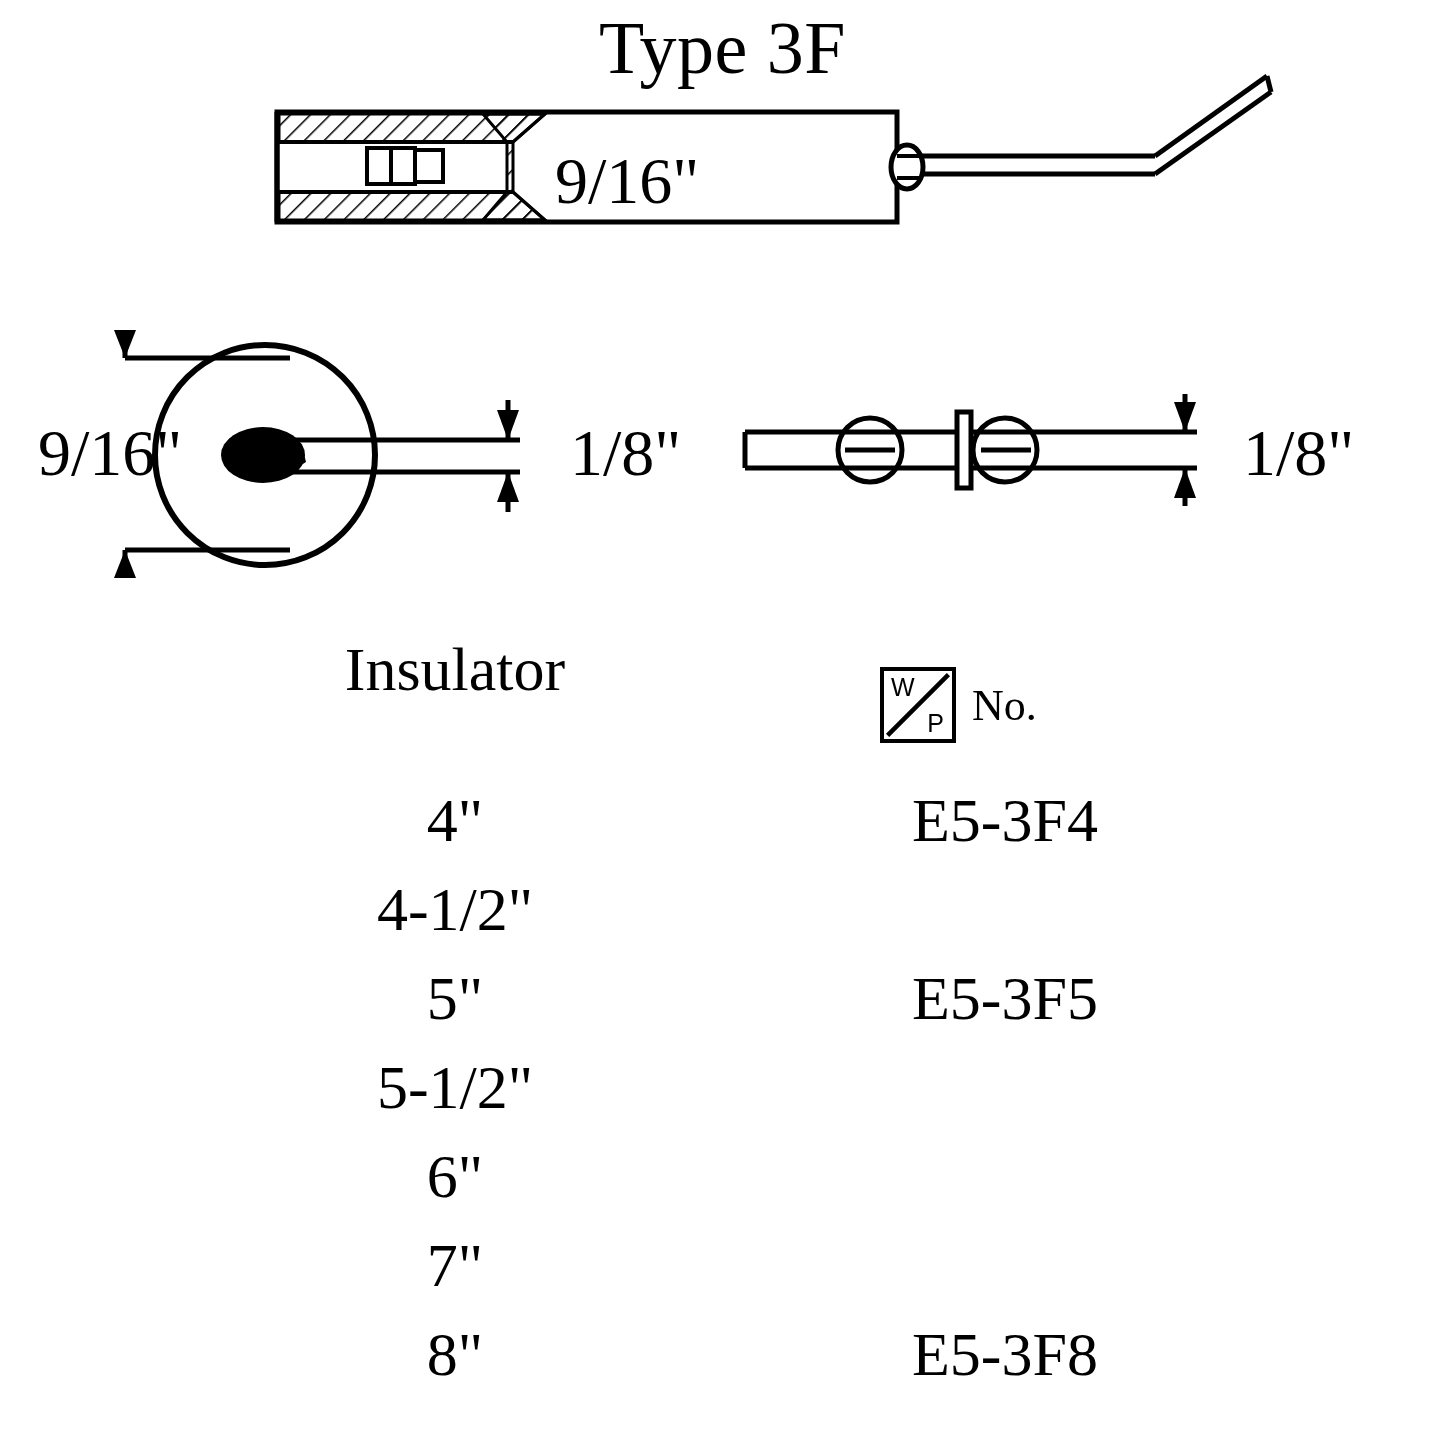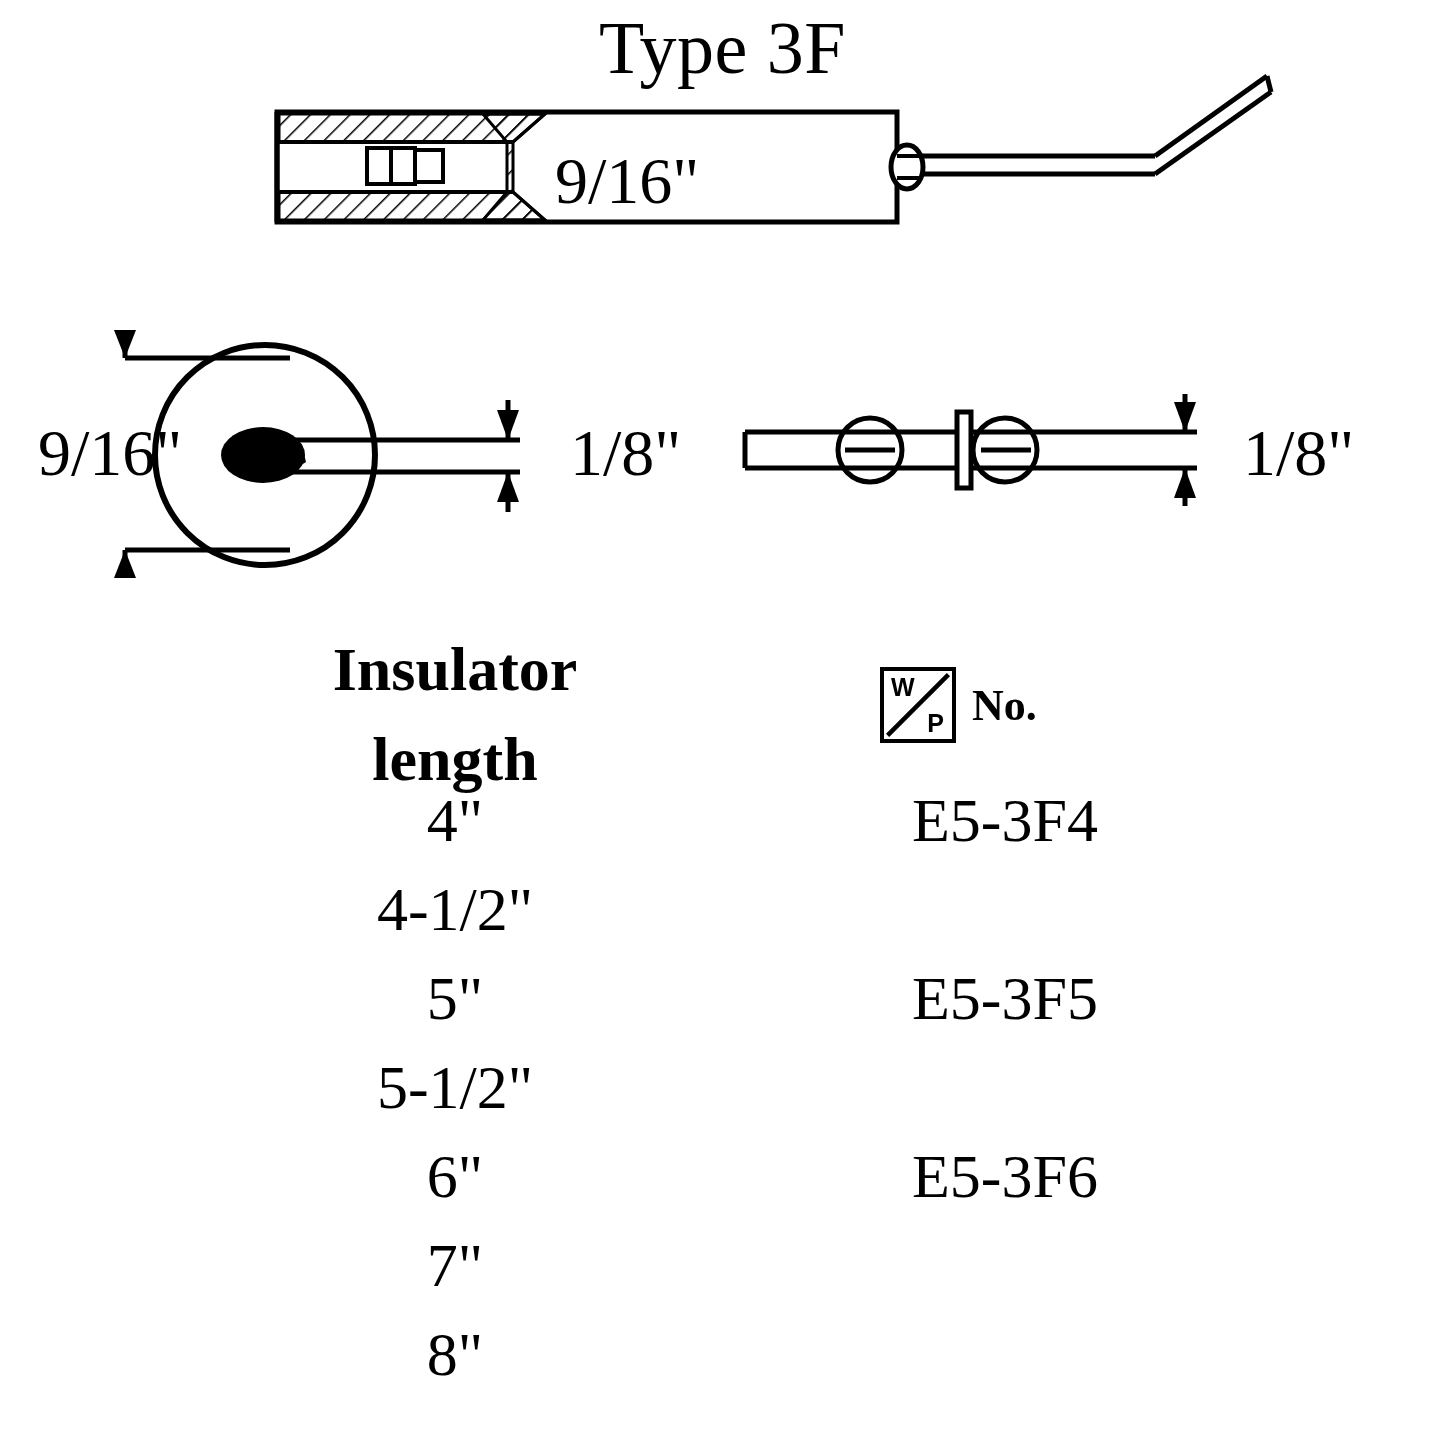--- a/index.html
+++ b/index.html
@@ -82,21 +82,20 @@
   
   #table-wrap {
     position: absolute;
     left: 180px;
     top: 625px;
     width: 1200px;
   }
   .thead {
     position: relative;
     height: 160px;
-    font-weight: bold;
   }
   .th-left {
     position: absolute;
     left: 60px;
     top: 0;
     width: 430px;
     text-align: center;
     font-size: 62px;
     line-height: 1.45;
   }
@@ -253,21 +252,20 @@
       <line x1="400" y1="88" x2="462" y2="88" stroke="#000" stroke-width="5"></line>
     </svg>
   </div>
   <div id="label-18-right">1/8"</div>
 
   <div id="table-wrap">
 
     <div class="thead">
       <div class="th-left">
         <div>Insulator</div>
-        <div>length</div>
       </div>
       <div class="th-right">
         <div class="wp-box">
           <svg class="slash" viewBox="0 0 76 76" preserveAspectRatio="none" xmlns="http://www.w3.org/2000/svg">
             <line x1="4" y1="72" x2="72" y2="4" stroke="#000" stroke-width="5"></line>
           </svg>
           <span class="w">W</span>
           <span class="p">P</span>
         </div>
         <span class="no-text">No.</span>
@@ -283,23 +281,23 @@
     </div>
     <div class="trow">
       <div class="c-len">5"</div>
       <div class="c-no">E5-3F5</div>
     </div>
     <div class="trow">
       <div class="c-len">5-1/2"</div>
     </div>
     <div class="trow">
       <div class="c-len">6"</div>
-      <div class="c-no">E5-3F6</div>
     </div>
     <div class="trow">
       <div class="c-len">7"</div>
     </div>
     <div class="trow">
       <div class="c-len">8"</div>
+      <div class="c-no">E5-3F8</div>
     </div>
 
   </div>
 </div>
 
 </body></html>

